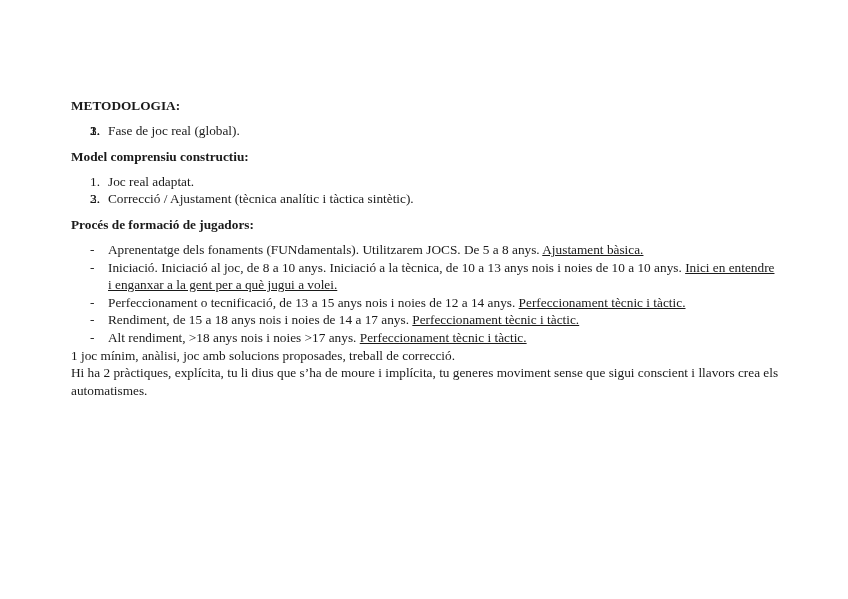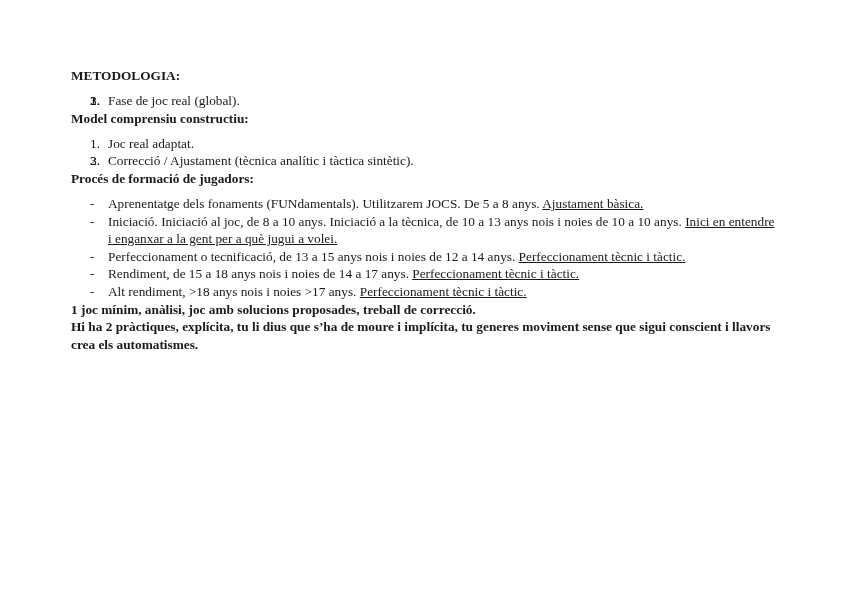--- a/index.html
+++ b/index.html
@@ -2,32 +2,32 @@
 <html><head>
 <meta charset="utf-8">
 <style>
   html, body { margin: 0; padding: 0; }
   body {
     width: 848px; height: 599px; background: #ffffff; overflow: hidden;
     font-family: "Liberation Serif", "DejaVu Serif", serif;
     color: #1a1a1a; font-size: 13.3px;
     position: relative;
   }
-  .page { position: absolute; left: 71px; top: 67px; width: 710px; }
+  .page { position: absolute; left: 71px; top: 97px; width: 710px; }
   .heading { font-weight: bold; line-height: 18px; margin: 0; }
   .h1 { margin-bottom: 7px; }
-  .hx { margin-top: 0; margin-bottom: 7px; }
+  .hx { margin-top: 8px; margin-bottom: 7px; }
   ol.numlist { margin: 0; padding: 0 0 0 37px; list-style: none; }
   ol.numlist li { line-height: 17.7px; position: relative; }
   ol.numlist li .num { position: absolute; left: -18px; }
   ul.dash { margin: 0; padding: 0 0 0 37px; list-style: none; }
   ul.dash li { line-height: 17.6px; position: relative; }
   ul.dash li .dash-mark { position: absolute; left: -18px; }
   .u { text-decoration: underline; }
-  p.para { margin: 0; line-height: 17.5px; font-weight: bold; }
+  p.para { margin: 0; line-height: 17.5px; }
   .p1 { margin-top: 0; }
   .p2 { margin-top: 8px; }
 </style>
 </head>
 <body>
 
 <div class="page">
 
   <p class="heading h1">METODOLOGIA:</p>
   <ol class="numlist">

